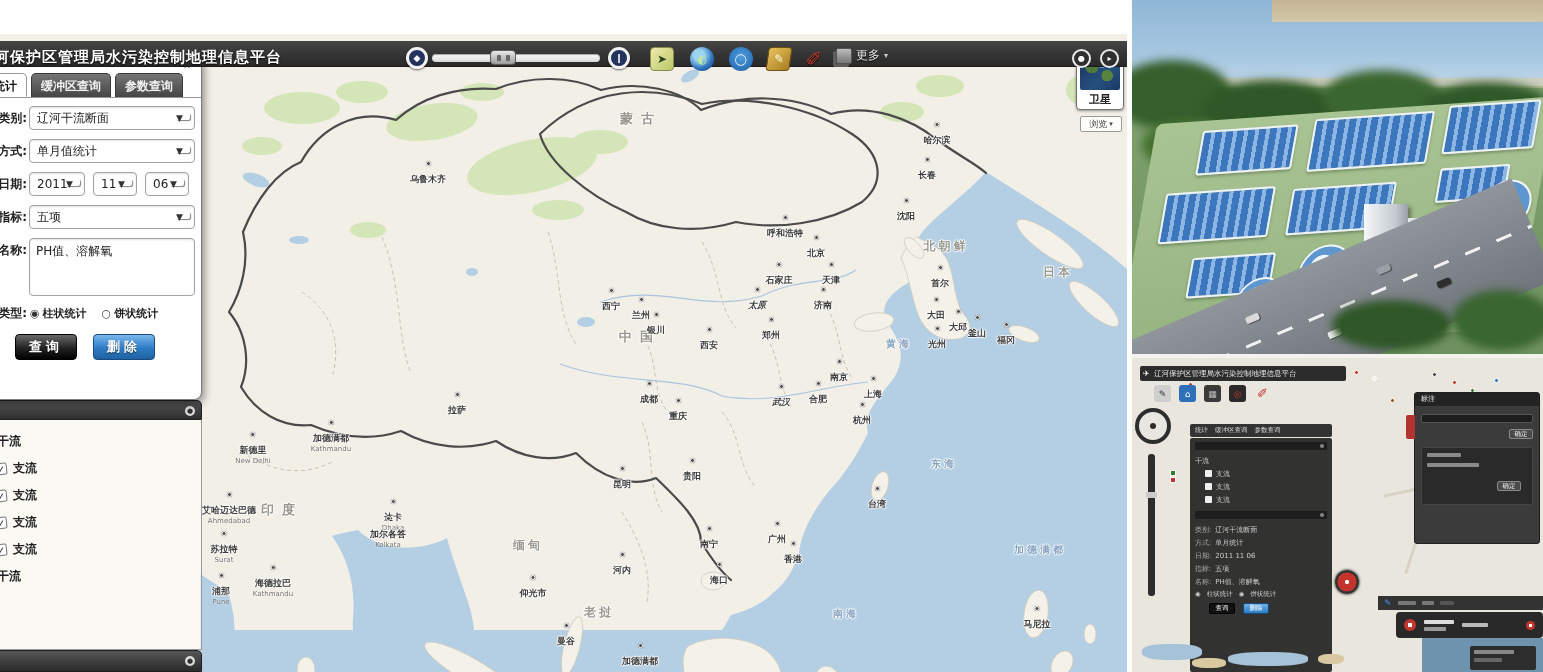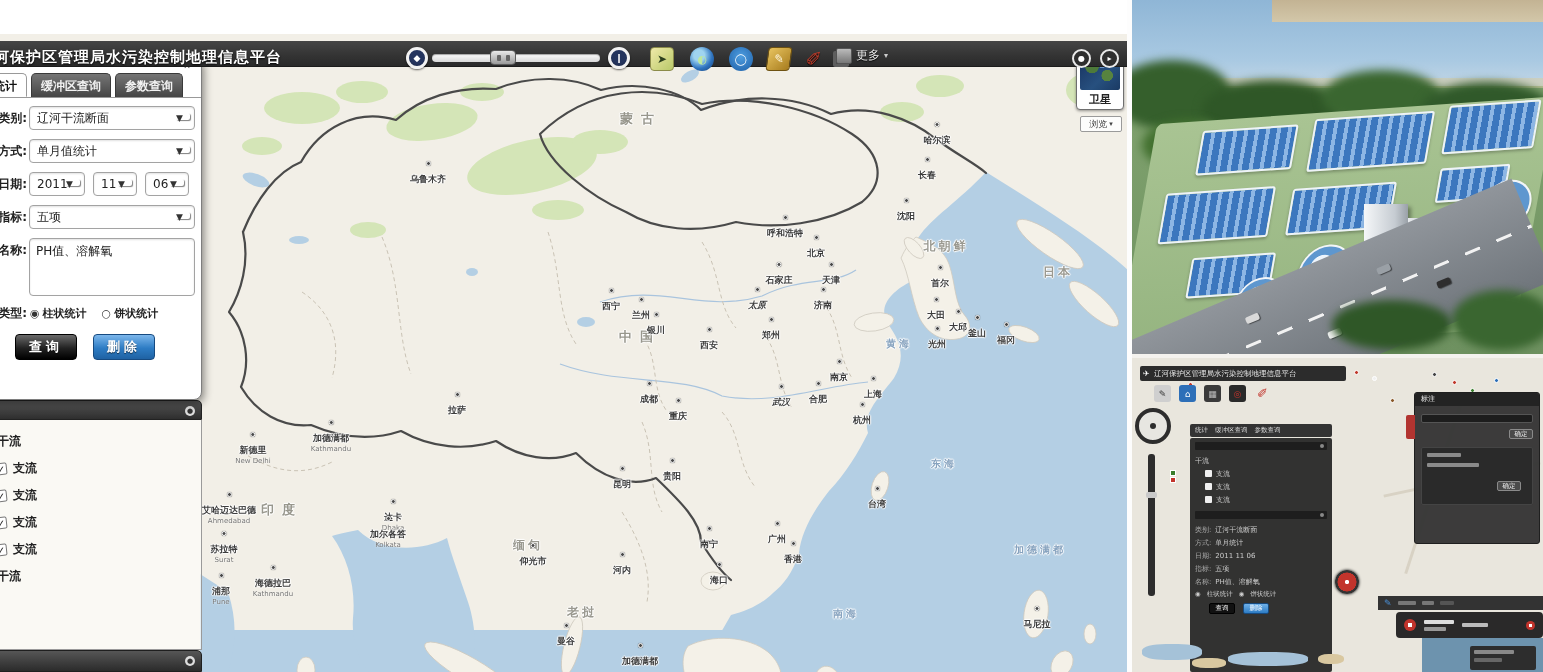--- a/index.html
+++ b/index.html
@@ -260,21 +260,21 @@
         <path d="M540,100 C590,52 652,50 702,70 C752,60 812,74 852,100 C882,120 886,148 862,168 C826,190 776,196 736,188 C696,200 656,196 626,178 C590,162 548,130 540,100 Z"></path>
         <path d="M243,198 C250,228 241,258 229,278 C246,298 251,328 241,353 C256,378 281,394 311,391 C341,404 371,407 401,397 C431,414 466,417 496,407 C521,424 551,429 576,419 C601,444 631,454 656,444 C681,468 701,488 701,508 C711,524 721,538 731,546"></path>
       </g>
     </svg>
     <div id="map-labels">
         <div class="mlabel country" style="left: 641px; top: 78px;"><span class="txt">蒙古</span></div>
         <div class="mlabel country" style="left: 640px; top: 296px;"><span class="txt">中国</span></div>
         <div class="mlabel country" style="left: 282px; top: 469px;"><span class="txt">印度</span></div>
         <div class="mlabel countrysm" style="left: 1058px; top: 231px;"><span class="txt">日本</span></div>
         <div class="mlabel countrysm" style="left: 528px; top: 504px;"><span class="txt">缅甸</span></div>
-        <div class="mlabel countrysm" style="left: 582px; top: 571px;"><span class="txt">老挝</span></div>
+        <div class="mlabel countrysm" style="left: 599px; top: 571px;"><span class="txt">老挝</span></div>
         <div class="mlabel countrysm" style="left: 946px; top: 205px;"><span class="txt">北朝鲜</span></div>
         <div class="mlabel city" style="left: 428px; top: 131px;"><span class="dot"></span><span class="txt">乌鲁木齐</span></div>
         <div class="mlabel city" style="left: 937px; top: 92px;"><span class="dot"></span><span class="txt">哈尔滨</span></div>
         <div class="mlabel city" style="left: 927px; top: 127px;"><span class="dot"></span><span class="txt">长春</span></div>
         <div class="mlabel city" style="left: 906px; top: 168px;"><span class="dot"></span><span class="txt">沈阳</span></div>
         <div class="mlabel city" style="left: 785px; top: 185px;"><span class="dot"></span><span class="txt">呼和浩特</span></div>
         <div class="mlabel city" style="left: 816px; top: 205px;"><span class="dot"></span><span class="txt">北京</span></div>
         <div class="mlabel city" style="left: 831px; top: 232px;"><span class="dot"></span><span class="txt">天津</span></div>
         <div class="mlabel city" style="left: 779px; top: 232px;"><span class="dot"></span><span class="txt">石家庄</span></div>
         <div class="mlabel city" style="left: 757px; top: 257px; font-style: italic;"><span class="dot"></span><span class="txt">太原</span></div>
@@ -286,42 +286,42 @@
         <div class="mlabel city" style="left: 709px; top: 297px;"><span class="dot"></span><span class="txt">西安</span></div>
         <div class="mlabel city" style="left: 839px; top: 329px;"><span class="dot"></span><span class="txt">南京</span></div>
         <div class="mlabel city" style="left: 873px; top: 346px;"><span class="dot"></span><span class="txt">上海</span></div>
         <div class="mlabel city" style="left: 818px; top: 351px;"><span class="dot"></span><span class="txt">合肥</span></div>
         <div class="mlabel city" style="left: 781px; top: 354px; font-style: italic;"><span class="dot"></span><span class="txt">武汉</span></div>
         <div class="mlabel city" style="left: 862px; top: 372px;"><span class="dot"></span><span class="txt">杭州</span></div>
         <div class="mlabel city" style="left: 649px; top: 351px;"><span class="dot"></span><span class="txt">成都</span></div>
         <div class="mlabel city" style="left: 678px; top: 368px;"><span class="dot"></span><span class="txt">重庆</span></div>
         <div class="mlabel city" style="left: 457px; top: 362px;"><span class="dot"></span><span class="txt">拉萨</span></div>
         <div class="mlabel city" style="left: 622px; top: 436px;"><span class="dot"></span><span class="txt">昆明</span></div>
-        <div class="mlabel city" style="left: 672px; top: 428px;"><span class="dot"></span><span class="txt">贵阳</span></div>
+        <div class="mlabel city" style="left: 692px; top: 428px;"><span class="dot"></span><span class="txt">贵阳</span></div>
         <div class="mlabel city" style="left: 709px; top: 496px;"><span class="dot"></span><span class="txt">南宁</span></div>
         <div class="mlabel city" style="left: 777px; top: 491px;"><span class="dot"></span><span class="txt">广州</span></div>
         <div class="mlabel city" style="left: 793px; top: 511px;"><span class="dot"></span><span class="txt">香港</span></div>
         <div class="mlabel city" style="left: 719px; top: 532px;"><span class="dot"></span><span class="txt">海口</span></div>
         <div class="mlabel city" style="left: 877px; top: 456px;"><span class="dot"></span><span class="txt">台湾</span></div>
         <div class="mlabel city" style="left: 940px; top: 235px; text-align: center;"><span class="dot"></span><span class="txt">首尔</span></div>
         <div class="mlabel city" style="left: 936px; top: 267px;"><span class="dot"></span><span class="txt">大田</span></div>
         <div class="mlabel city" style="left: 958px; top: 279px;"><span class="dot"></span><span class="txt">大邱</span></div>
         <div class="mlabel city" style="left: 977px; top: 285px;"><span class="dot"></span><span class="txt">釜山</span></div>
         <div class="mlabel city" style="left: 937px; top: 296px;"><span class="dot"></span><span class="txt">光州</span></div>
         <div class="mlabel city" style="left: 1006px; top: 292px;"><span class="dot"></span><span class="txt">福冈</span></div>
         <div class="mlabel city2" style="left: 253px; top: 402px;"><span class="dot"></span><span class="txt">新德里</span><span class="sub">New Delhi</span></div>
         <div class="mlabel city2" style="left: 171px; top: 351px;"><span class="dot"></span><span class="txt">拉合尔</span><span class="sub">Lahore</span></div>
         <div class="mlabel city2" style="left: 331px; top: 390px;"><span class="dot"></span><span class="txt">加德满都</span><span class="sub">Kathmandu</span></div>
         <div class="mlabel city2" style="left: 393px; top: 469px;"><span class="dot"></span><span class="txt">达卡</span><span class="sub">Dhaka</span></div>
         <div class="mlabel city2" style="left: 388px; top: 486px;"><span class="dot"></span><span class="txt">加尔各答</span><span class="sub">Kolkata</span></div>
         <div class="mlabel city2" style="left: 229px; top: 462px;"><span class="dot"></span><span class="txt">艾哈迈达巴德</span><span class="sub">Ahmedabad</span></div>
         <div class="mlabel city2" style="left: 224px; top: 501px;"><span class="dot"></span><span class="txt">苏拉特</span><span class="sub">Surat</span></div>
         <div class="mlabel city2" style="left: 221px; top: 543px;"><span class="dot"></span><span class="txt">浦那</span><span class="sub">Pune</span></div>
         <div class="mlabel city2" style="left: 273px; top: 535px;"><span class="dot"></span><span class="txt">海德拉巴</span><span class="sub">Kathmandu</span></div>
-        <div class="mlabel city" style="left: 533px; top: 513px;"><span class="dot"></span><span class="txt">仰光市</span></div>
+        <div class="mlabel city" style="left: 533px; top: 545px;"><span class="dot"></span><span class="txt">仰光市</span></div>
         <div class="mlabel city" style="left: 622px; top: 522px;"><span class="dot"></span><span class="txt">河内</span></div>
         <div class="mlabel city" style="left: 566px; top: 593px;"><span class="dot"></span><span class="txt">曼谷</span></div>
         <div class="mlabel city" style="left: 640px; top: 613px;"><span class="dot"></span><span class="txt">加德满都</span></div>
         <div class="mlabel city" style="left: 1037px; top: 576px;"><span class="dot"></span><span class="txt">马尼拉</span></div>
         <div class="mlabel sea" style="left: 899px; top: 302px;"><span class="txt">黄海</span></div>
         <div class="mlabel sea" style="left: 944px; top: 422px;"><span class="txt">东海</span></div>
         <div class="mlabel sea" style="left: 846px; top: 572px;"><span class="txt">南海</span></div>
         <div class="mlabel sea" style="left: 1040px; top: 508px;"><span class="txt">加德满都</span></div>
       </div>
   </div>

